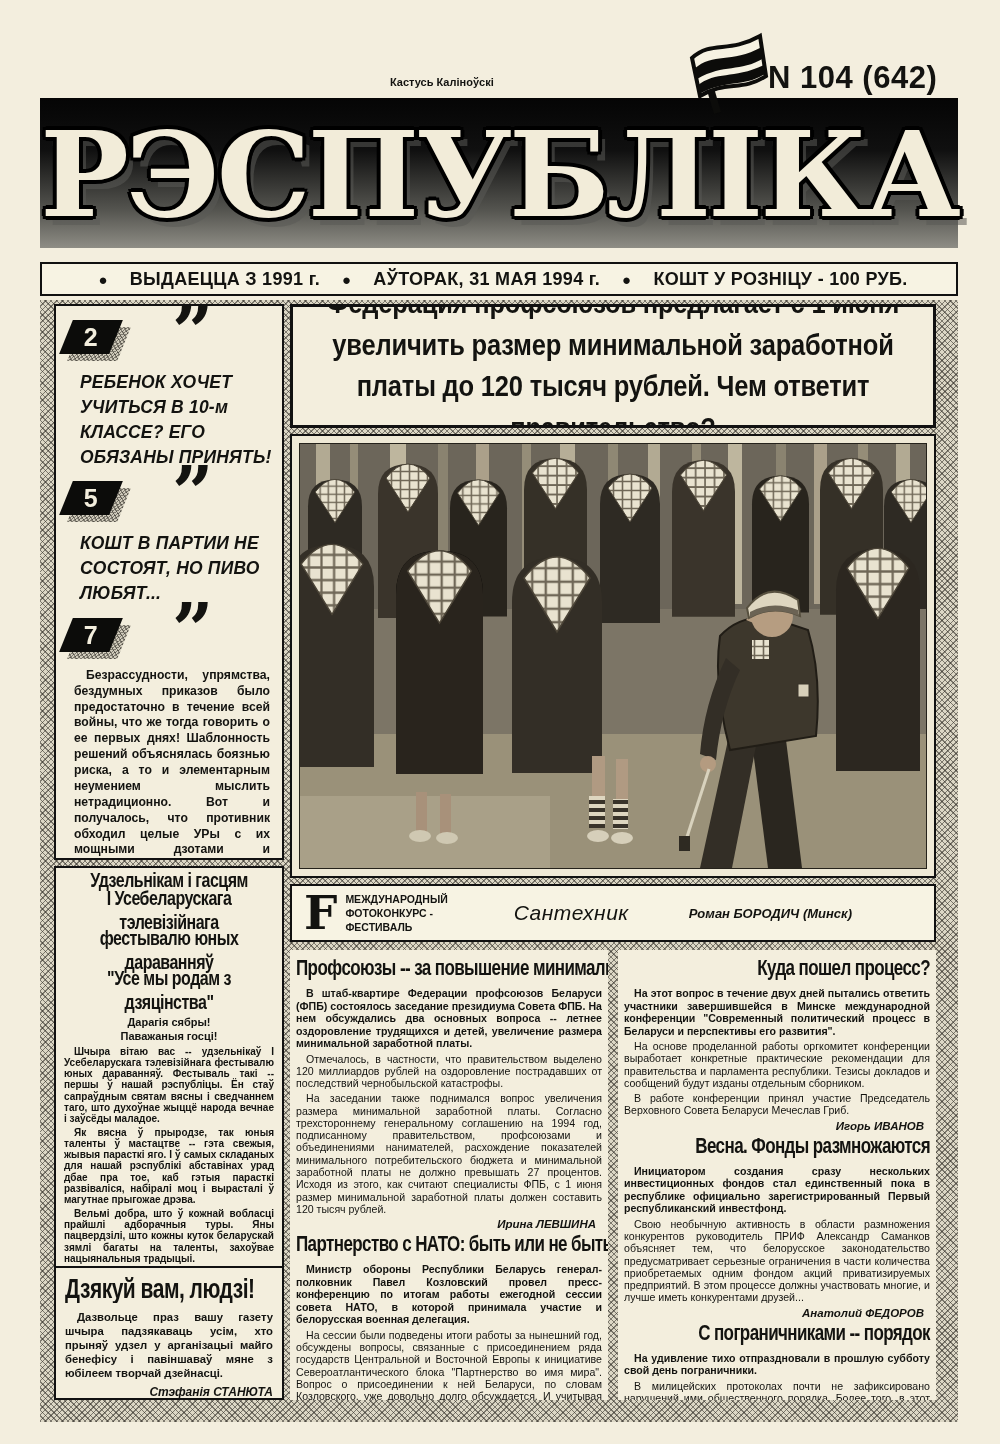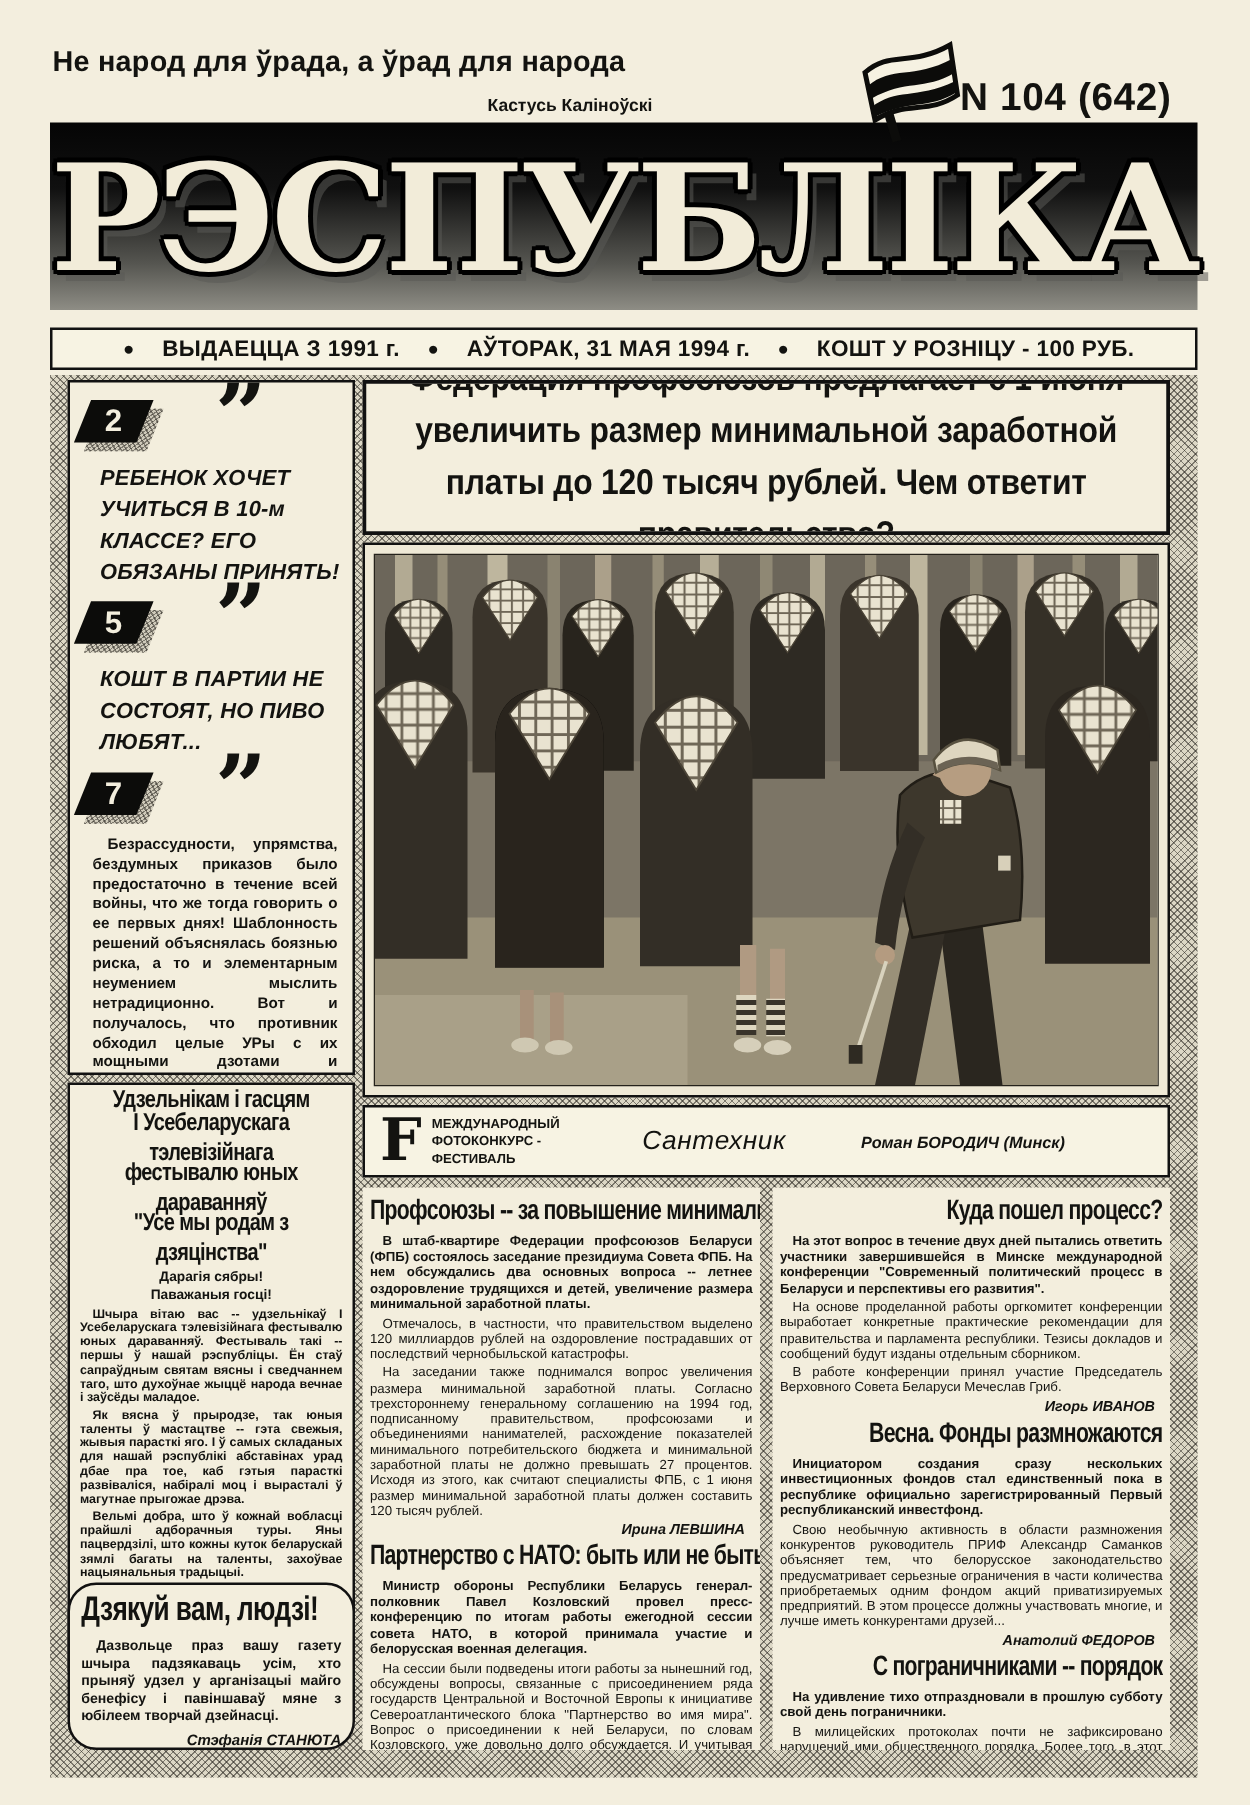--- a/index.html
+++ b/index.html
@@ -3,21 +3,21 @@
 <meta charset="utf-8">
 <style>
   html,body{margin:0;padding:0;background:#d8d4c6;}
   #page{
     position:relative;width:1000px;height:1444px;margin:0 auto;
     background:#f3eede;overflow:hidden;
     font-family:"Liberation Sans",sans-serif;color:#131310;
   }
   
   .motto{position:absolute;left:42px;top:36px;font-size:23px;font-weight:bold;letter-spacing:0.2px;}
-  .motto-author{position:absolute;left:390px;top:76px;font-size:14px;font-weight:bold;}
+  .motto-author{position:absolute;left:390px;top:76px;font-size:11px;font-weight:bold;}
   .flag-icon{position:absolute;left:684px;top:30px;width:86px;height:88px;z-index:5;}
   .issue-no{position:absolute;left:768px;top:60px;font-size:31px;font-weight:bold;letter-spacing:0.5px;}
   .masthead{
     position:absolute;left:40px;top:98px;width:918px;height:150px;
     background:linear-gradient(#050505 0%,#101010 35%,#555550 75%,#8e8d85 100%);
     display:flex;align-items:center;justify-content:center;
   }
   .masthead-title{
     font-family:"DejaVu Serif",serif;font-weight:bold;font-size:118px;line-height:1;
     letter-spacing:-3px;color:#f2ecd9;white-space:nowrap;padding-top:4px;
@@ -61,21 +61,21 @@
     padding:2px 4px 0 8px;text-indent:12px;}
   
   .greeting-box{left:14px;top:566px;width:230px;height:471px;padding:3px 8px;}
   .g-title{text-align:center;margin-bottom:5px;}
   .g-title span{display:block;font-size:16px;font-weight:bold;letter-spacing:-0.5px;
     line-height:20px;transform:scaleY(1.22);}
   .g-sal{text-align:center;font-size:11px;font-weight:bold;line-height:1.25;}
   .g-body p{margin:2px 0 0;font-size:10px;font-weight:bold;line-height:1.13;
     text-align:justify;text-indent:10px;}
   
-  .thanks-box{left:14px;top:966px;width:230px;height:134px;padding:6px 9px;border-radius:23px;}
+  .thanks-box{left:14px;top:966px;width:230px;height:134px;padding:6px 9px;}
   .t-title{font-size:21px;font-weight:bold;letter-spacing:-0.5px;transform:scaleY(1.3);
     transform-origin:0 70%;white-space:nowrap;margin:4px 0 8px;}
   .t-body{font-size:11.3px;font-weight:bold;line-height:1.25;text-align:justify;text-indent:12px;}
   .t-sign{font-size:12px;font-weight:bold;font-style:italic;text-align:right;margin-top:4px;}
   
   .headline-box{left:250px;top:4px;width:646px;height:124px;border-width:3px;
     display:flex;align-items:center;justify-content:center;}
   .headline{font-size:25.5px;font-weight:bold;text-align:center;line-height:1.45;
     letter-spacing:-0.2px;padding:0 18px;transform:scaleY(1.12);}
   
@@ -100,21 +100,20 @@
   .art-lead{font-size:10.6px;font-weight:bold;line-height:1.18;text-align:justify;
     text-indent:10px;margin:0 0 3px;}
   .art-p{font-size:10.6px;line-height:1.16;text-align:justify;text-indent:10px;margin:0 0 3px;}
   .art-by{font-size:11.5px;font-weight:bold;font-style:italic;text-align:right;margin:2px 6px 6px 0;}
 </style>
 </head>
 <body>
 
 <div id="page">
 
-  <div class="motto">Не народ для ўрада, а ўрад для народа</div>
   <div class="motto-author">Кастусь  Каліноўскі</div>
 
   <div class="flag-icon">
     <svg width="86" height="88" viewBox="0 0 86 88">
       <path d="M14,30 L30,84 L37,82 L21,27 Z" fill="#0c0c0a"></path>
       <path d="M8,28 C28,10 44,24 76,6 L82,46 C58,62 42,50 16,66 Z" fill="#f6f2e2" stroke="#0c0c0a" stroke-width="4"></path>
       <path d="M10,39 C30,22 46,34 78,17 L80,28 C55,43 41,33 13,49 Z" fill="#0c0c0a"></path>
       <path d="M13,56 C33,40 48,50 80,35 L81,44 C58,58 44,49 15,64 Z" fill="#0c0c0a"></path>
     </svg>
   </div>

